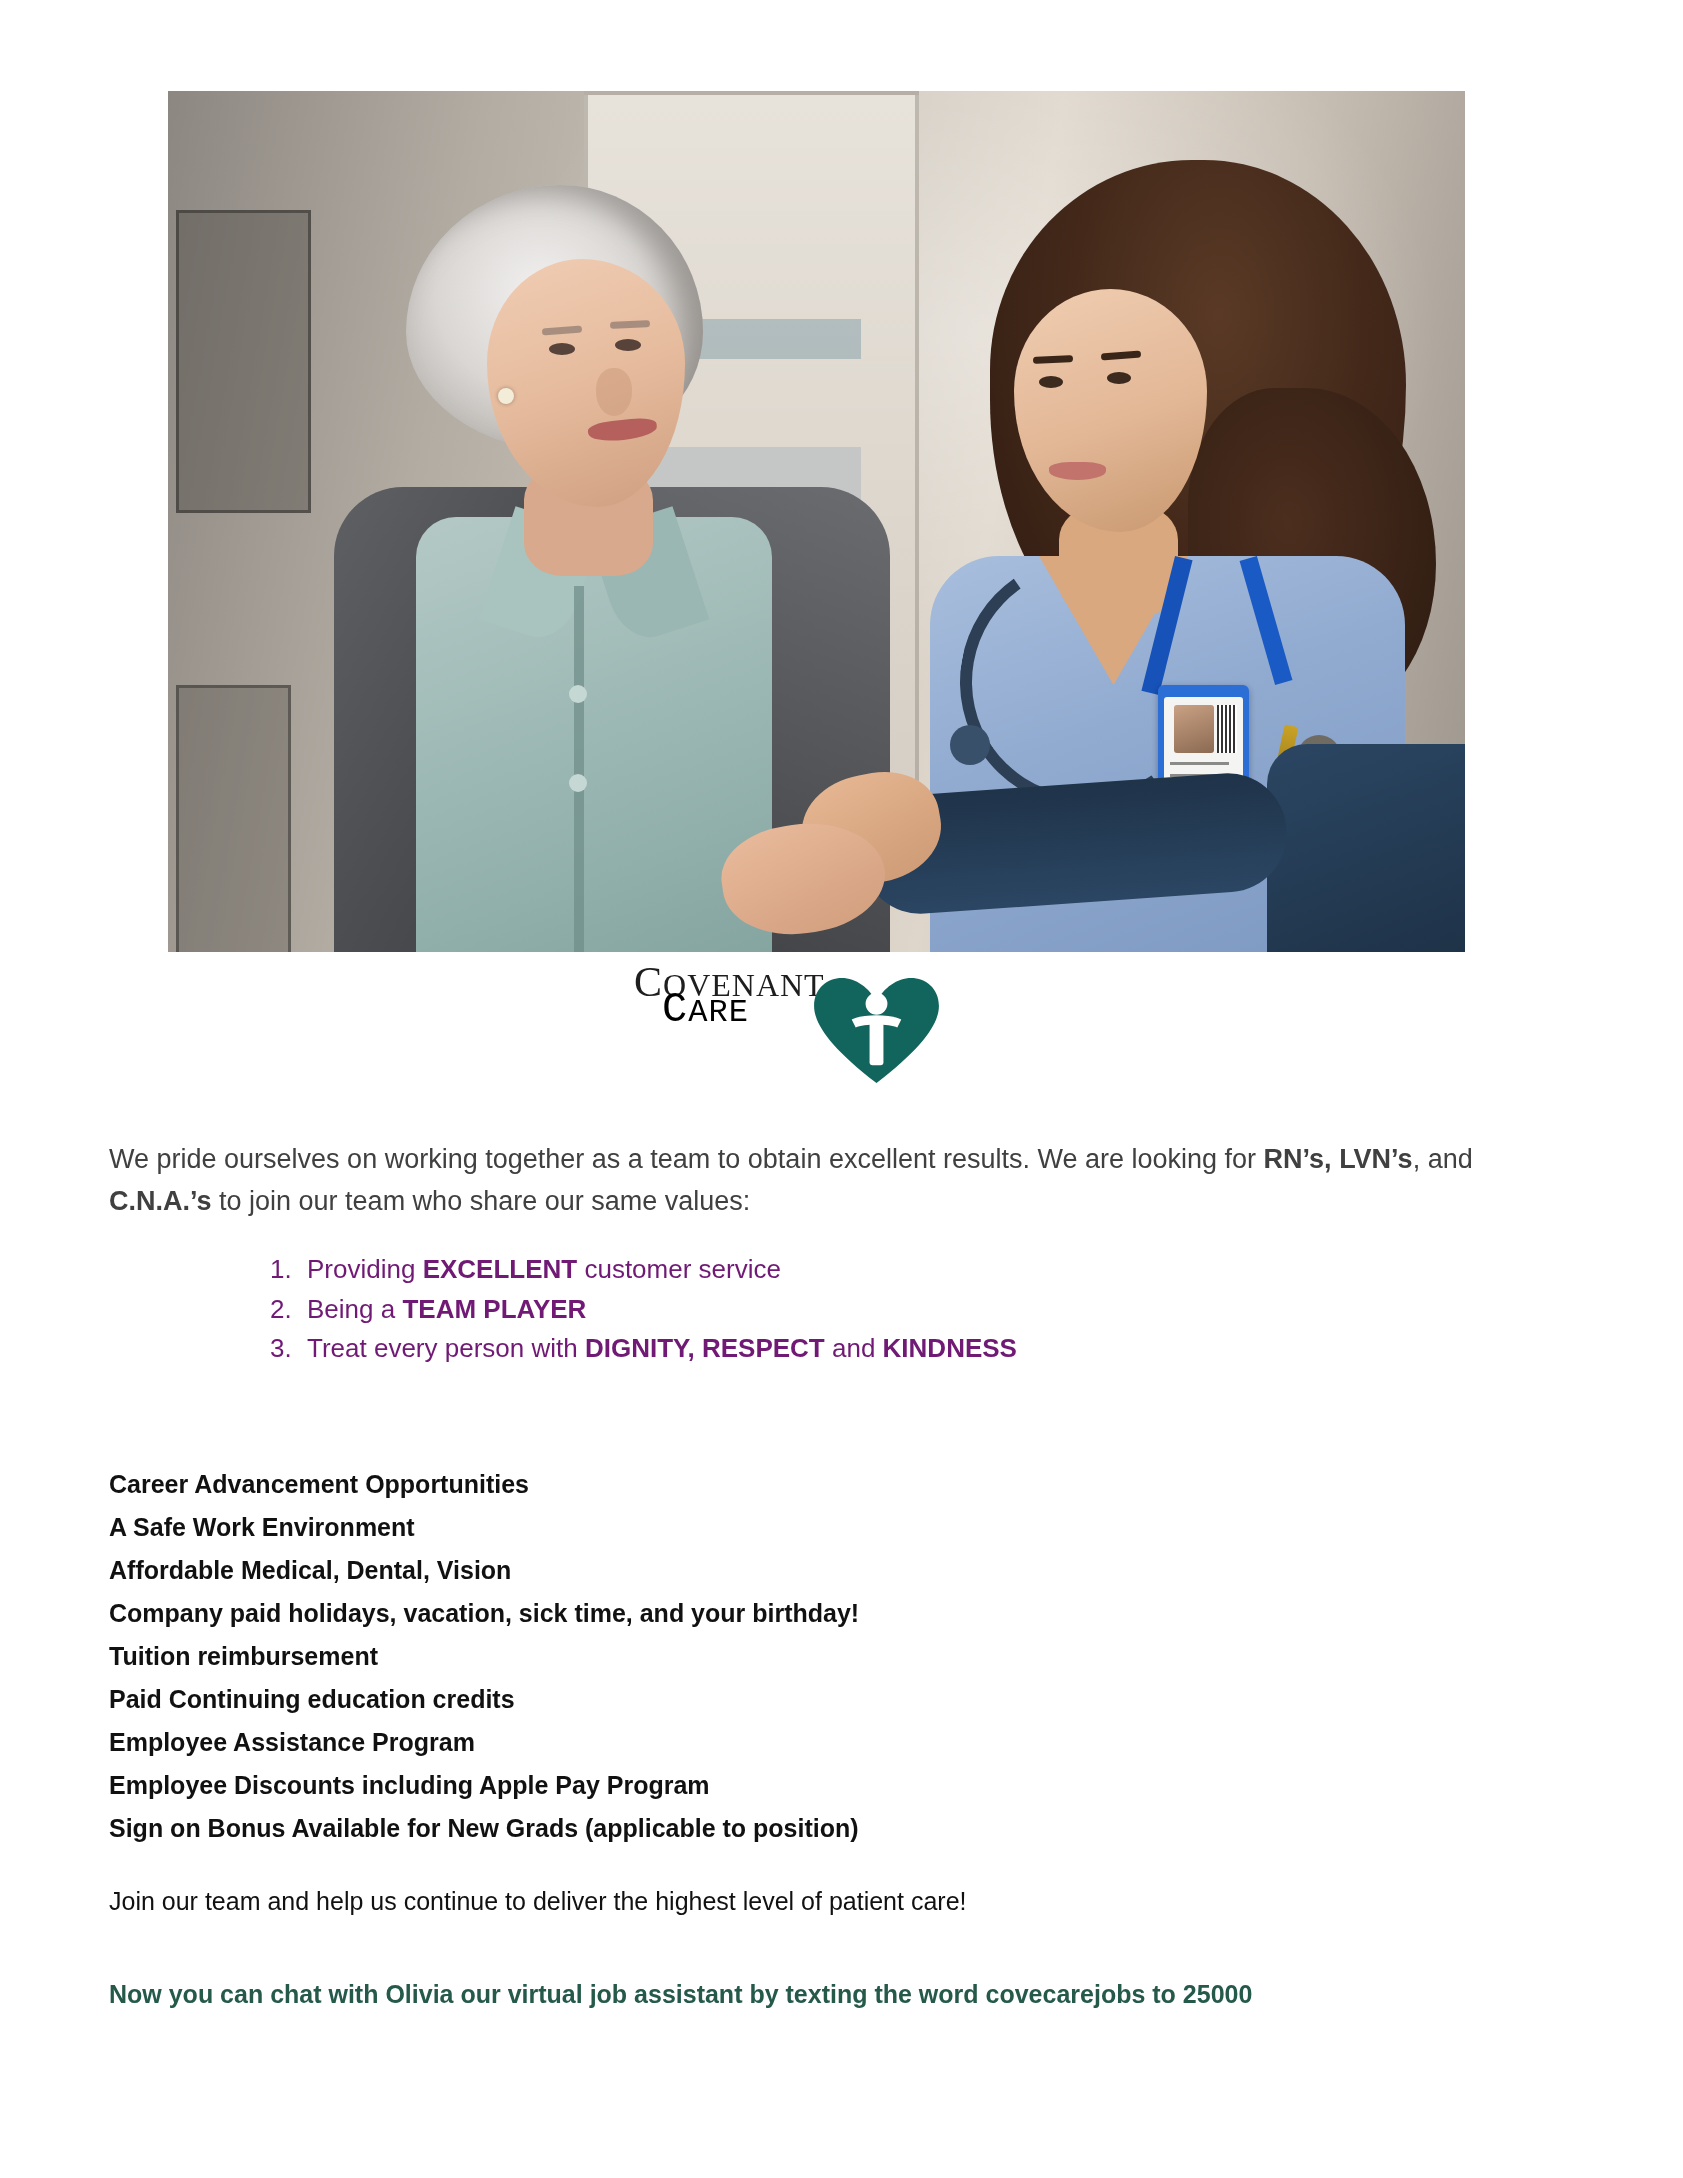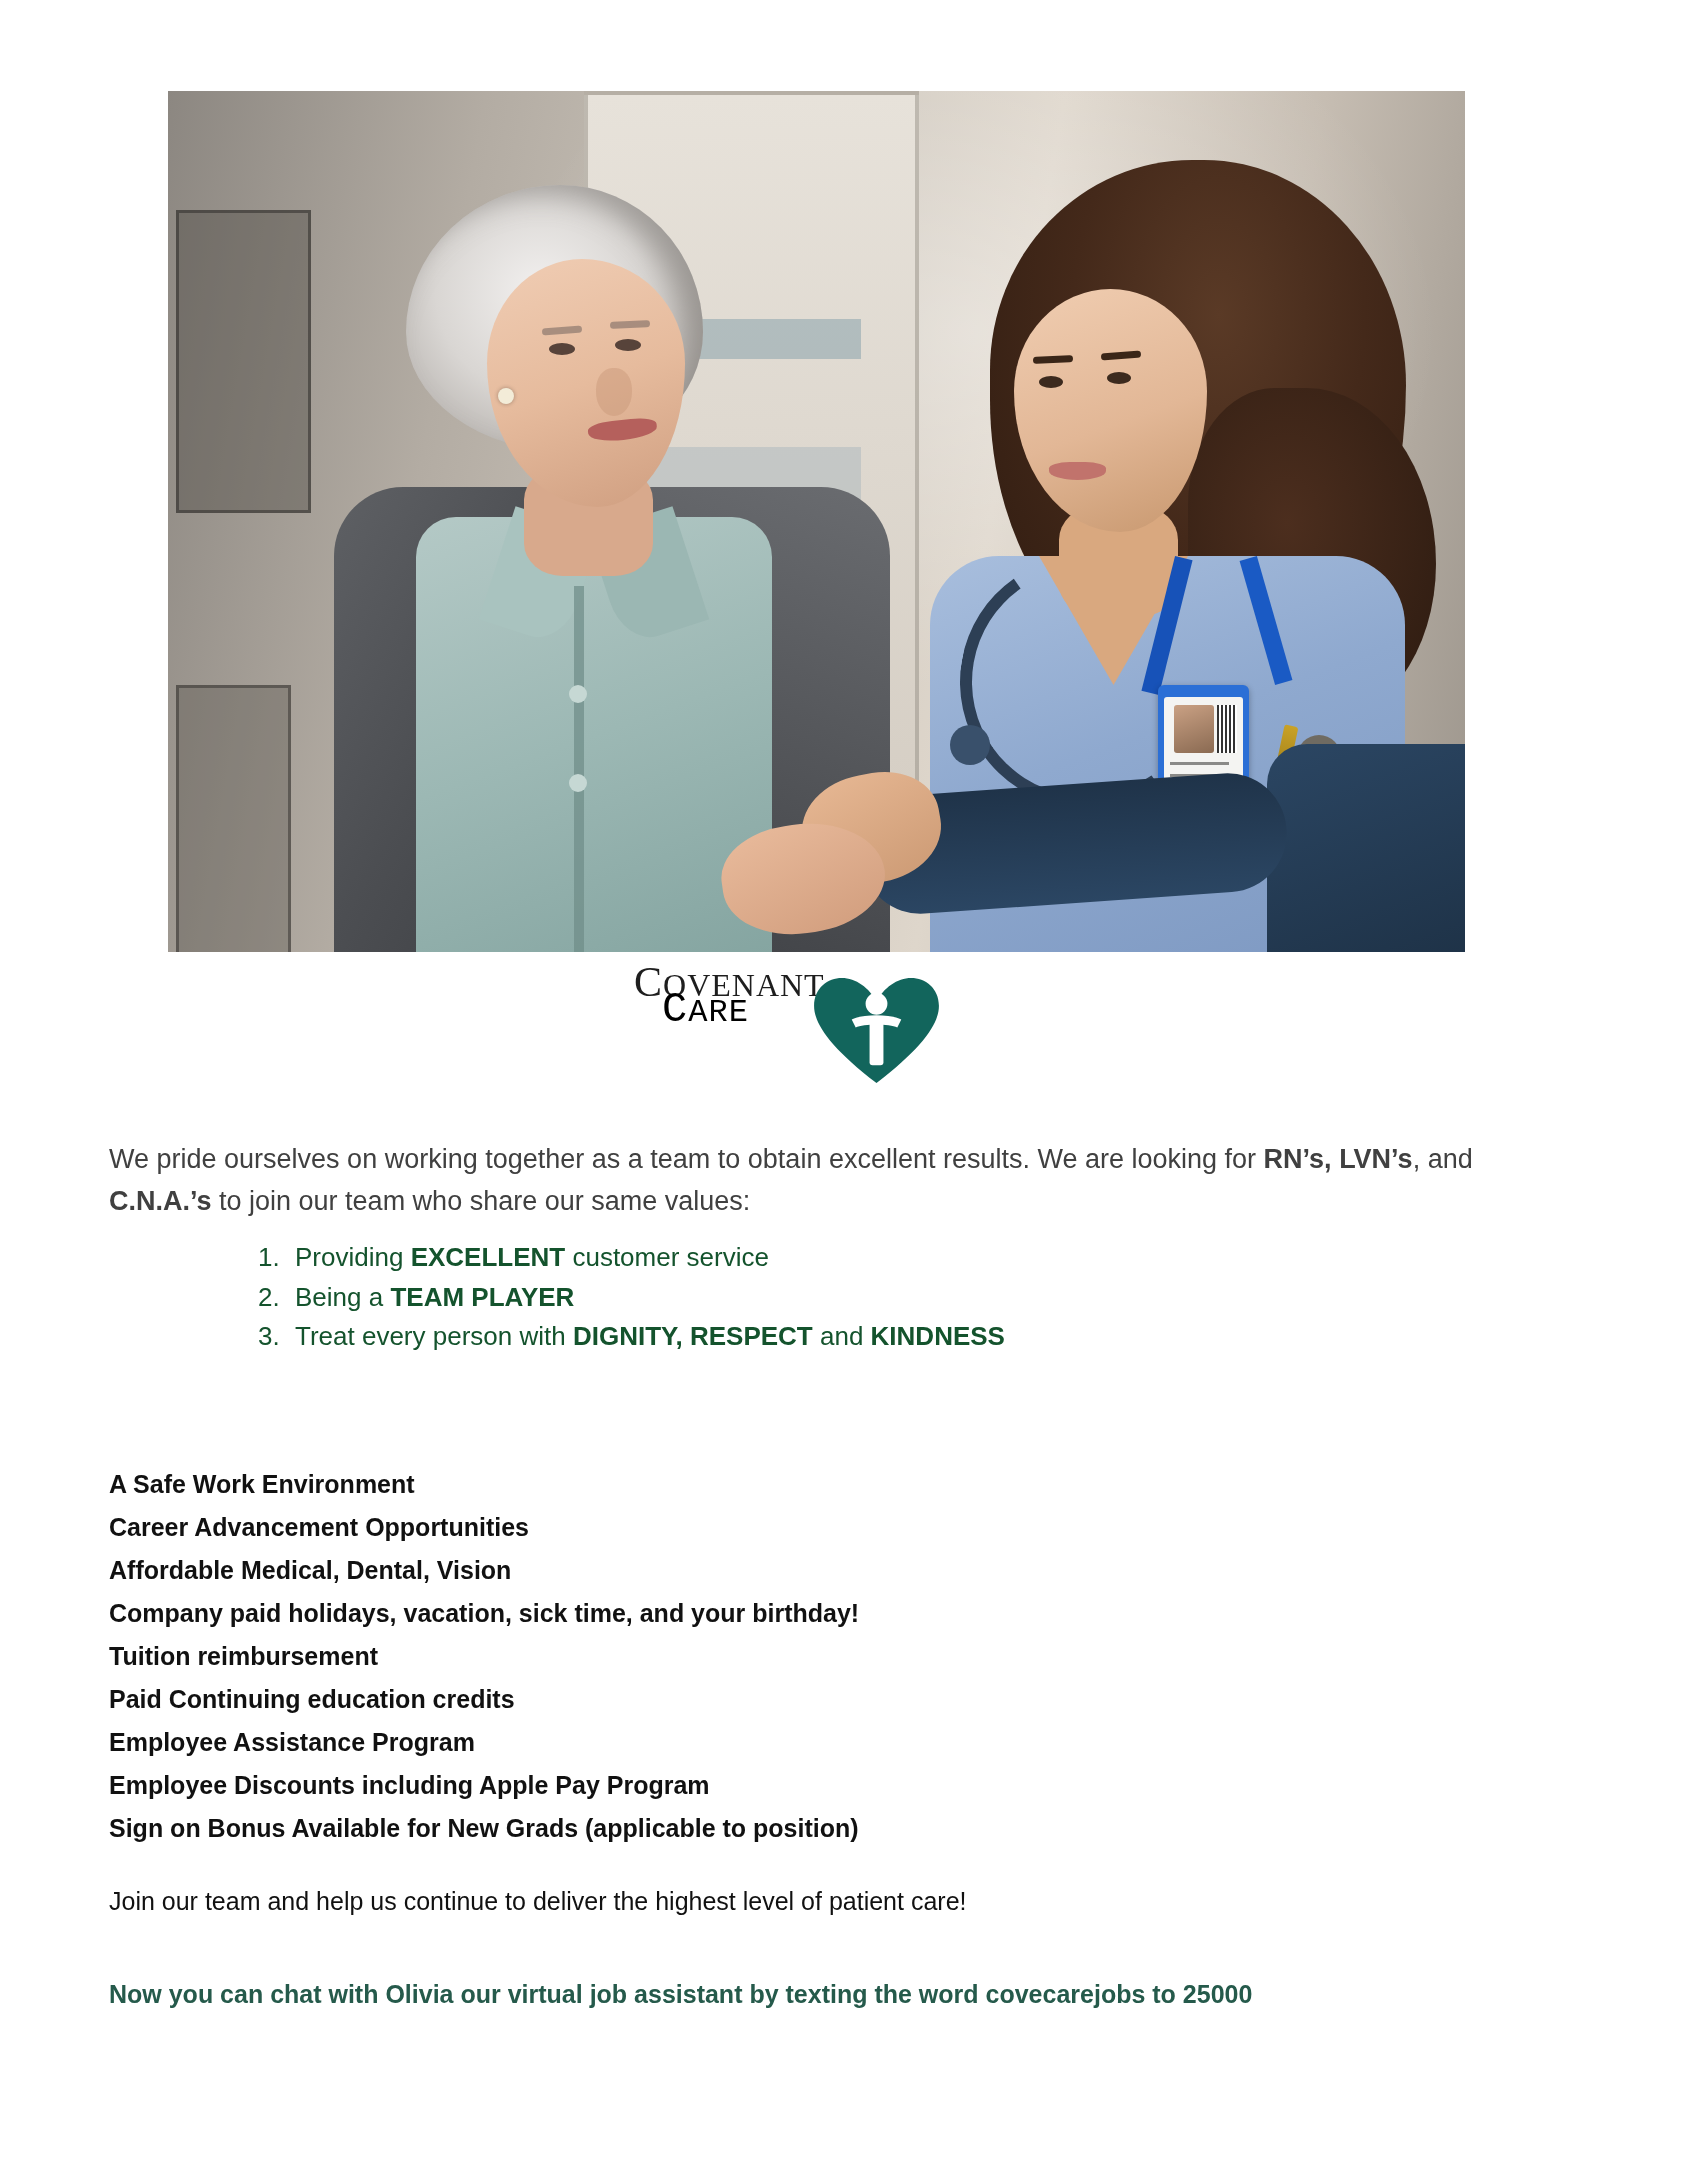--- a/index.html
+++ b/index.html
@@ -271,22 +271,22 @@
     line-height: 1.55;
     color: #404040;
   }
   .list {
     position: absolute;
     left: 230px;
     top: 1238px;
     width: 1188px;
     font-size: 26px;
     line-height: 1.52;
-    color: #14532d;
-    margin: 0;
+    color: #701a75;
+    margin: 12px;
     padding-left: 57px;
   }
   .list li { padding-left: 8px; }
   .headline {
     position: absolute;
     left: 0; right: 0;
     top: 1386px;
     text-align: center;
     font-family: "Liberation Serif", serif;
     font-size: 50px;
@@ -415,22 +415,22 @@
     <li>
       <span>Being a </span><b>TEAM PLAYER</b><span></span>
     </li>
     <li>
       <span>Treat every person with </span><b>DIGNITY, RESPECT</b><span> and </span><b>KINDNESS</b>
     </li>
   </ol>
 
 
   <div class="benefits">
+    <div>Career Advancement Opportunities</div>
     <div>A Safe Work Environment</div>
-    <div>Career Advancement Opportunities</div>
     <div>Affordable Medical, Dental, Vision</div>
     <div>Company paid holidays, vacation, sick time, and your birthday!</div>
     <div>Tuition reimbursement</div>
     <div>Paid Continuing education credits</div>
     <div>Employee Assistance Program</div>
     <div>Employee Discounts including Apple Pay Program</div>
     <div>Sign on Bonus Available for New Grads (applicable to position)</div>
   </div>
 
   <div class="closing">

